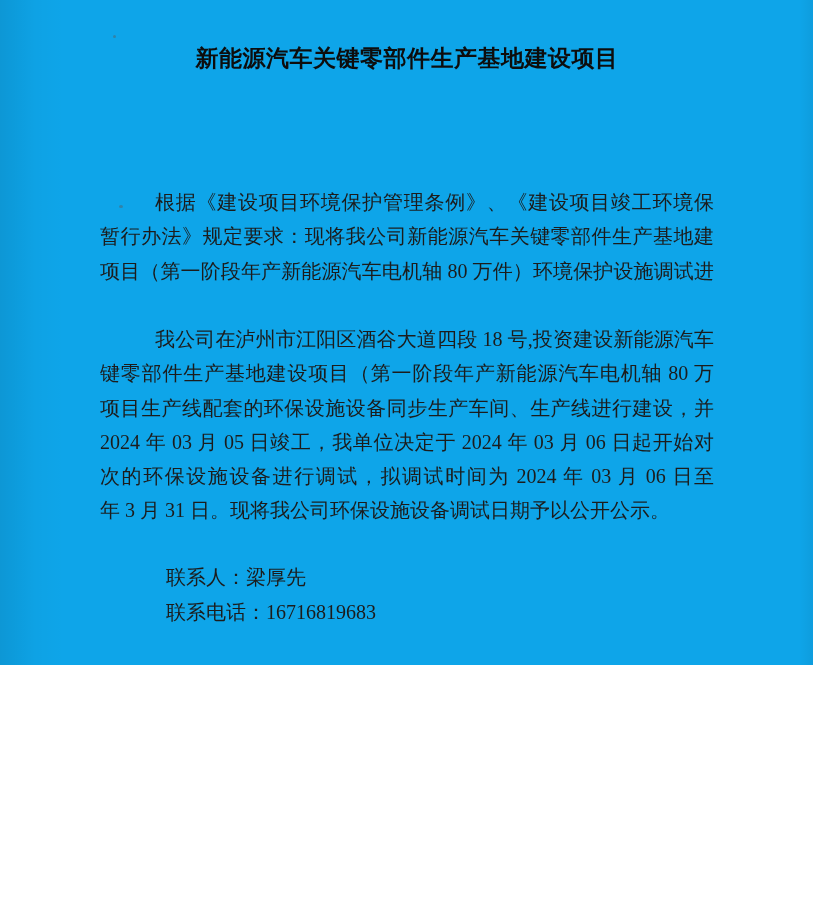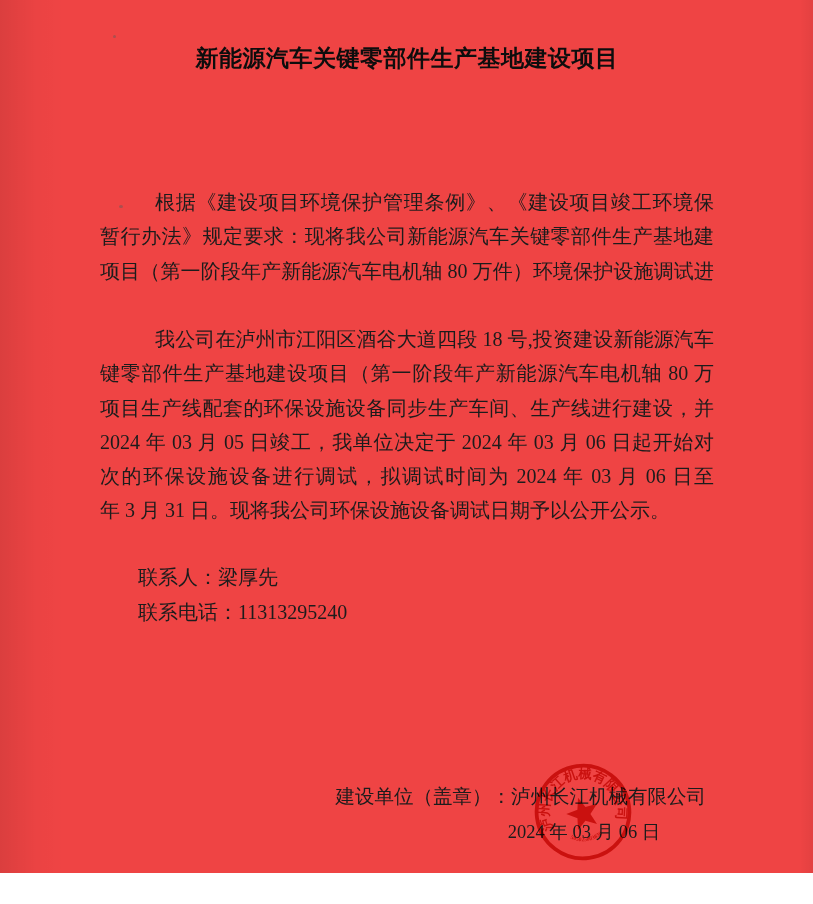--- a/index.html
+++ b/index.html
@@ -1,20 +1,20 @@
 <!DOCTYPE html>
 <html><head>
 <meta charset="utf-8">
 <style>
   html, body { margin: 0; padding: 0; background: #ffffff; }
   .page {
     position: relative;
     width: 813px;
-    height: 873px;
-    background: #ef4444;
+    height: 665px;
+    background: #0ea5e9;
     overflow: hidden;
     font-family: "Liberation Serif", serif;
     color: #1e1e1e;
   }
   .edge-left {
     position: absolute; left: 0; top: 0; bottom: 0; width: 64px;
     background: linear-gradient(to right, rgba(0,0,0,0.085), rgba(0,0,0,0.02) 55%, rgba(0,0,0,0));
     pointer-events: none;
   }
   .edge-right {
@@ -36,21 +36,21 @@
     position: absolute; left: 100px; width: 614px;
     font-size: 20px; line-height: 34.3px;
     color: #1c1c1c;
   }
   .para1 { top: 185px; }
   .para2 { top: 322px; }
   .bline { text-align: justify; text-align-last: justify; height: 34.3px; overflow: hidden; }
   .bline.last { text-align-last: left; }
   .bline.indent { text-indent: 55px; }
   .contact {
-    position: absolute; left: 138px; top: 560px;
+    position: absolute; left: 166px; top: 560px;
     font-size: 20px; line-height: 35px; color: #1c1c1c;
   }
   .footer-unit {
     position: absolute; right: 107px; top: 783px;
     font-size: 19.5px; line-height: 28px; color: #1c1c1c;
     white-space: nowrap;
   }
   .footer-date {
     position: absolute; left: 500px; top: 818px; width: 168px;
     text-align: center; font-size: 18.5px; line-height: 28px; color: #1c1c1c;
@@ -98,21 +98,21 @@
     <div class="bline indent">我公司在泸州市江阳区酒谷大道四段 18 号,投资建设新能源汽车关</div>
     <div class="bline">键零部件生产基地建设项目（第一阶段年产新能源汽车电机轴 80 万件）。</div>
     <div class="bline">项目生产线配套的环保设施设备同步生产车间、生产线进行建设，并于</div>
     <div class="bline">2024 年 03 月 05 日竣工，我单位决定于 2024 年 03 月 06 日起开始对本</div>
     <div class="bline">次的环保设施设备进行调试，拟调试时间为 2024 年 03 月 06 日至 2024</div>
     <div class="bline last">年 3 月 31 日。现将我公司环保设施设备调试日期予以公开公示。</div>
   </div>
 
   <div class="contact">
     <div>联系人：梁厚先</div>
-    <div>联系电话：11313295240</div>
+    <div>联系电话：16716819683</div>
   </div>
 
   <div class="footer-unit">建设单位（盖章）：泸州长江机械有限公司</div>
   <div class="footer-date">2024 年 03 月 06 日</div>
 
   <svg class="seal" viewBox="0 0 112 112" xmlns="http://www.w3.org/2000/svg">
     <defs>
       <path id="sealArcTop" d="M 26.5 76.7 A 36 36 0 1 1 85.5 76.7" fill="none"></path>
       <path id="sealArcBottom" d="M 34.1 77.9 A 31 31 0 0 0 77.9 77.9" fill="none"></path>
     </defs>

